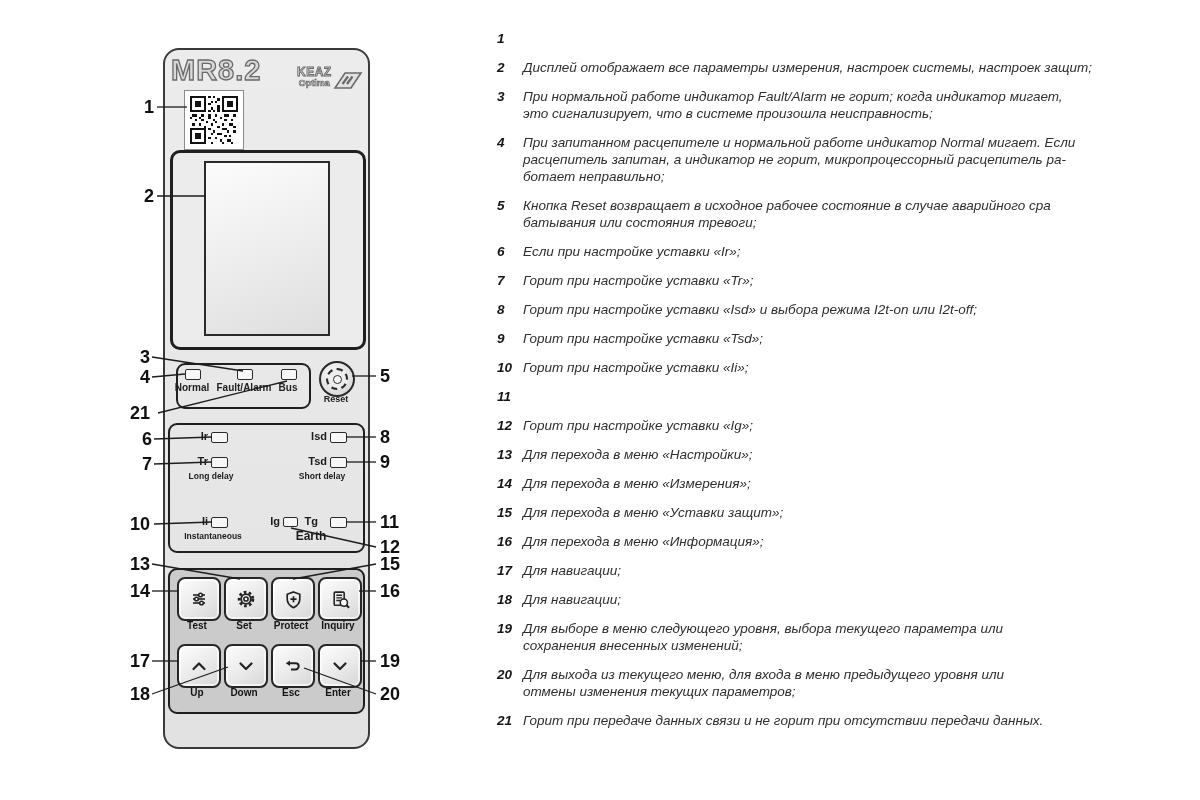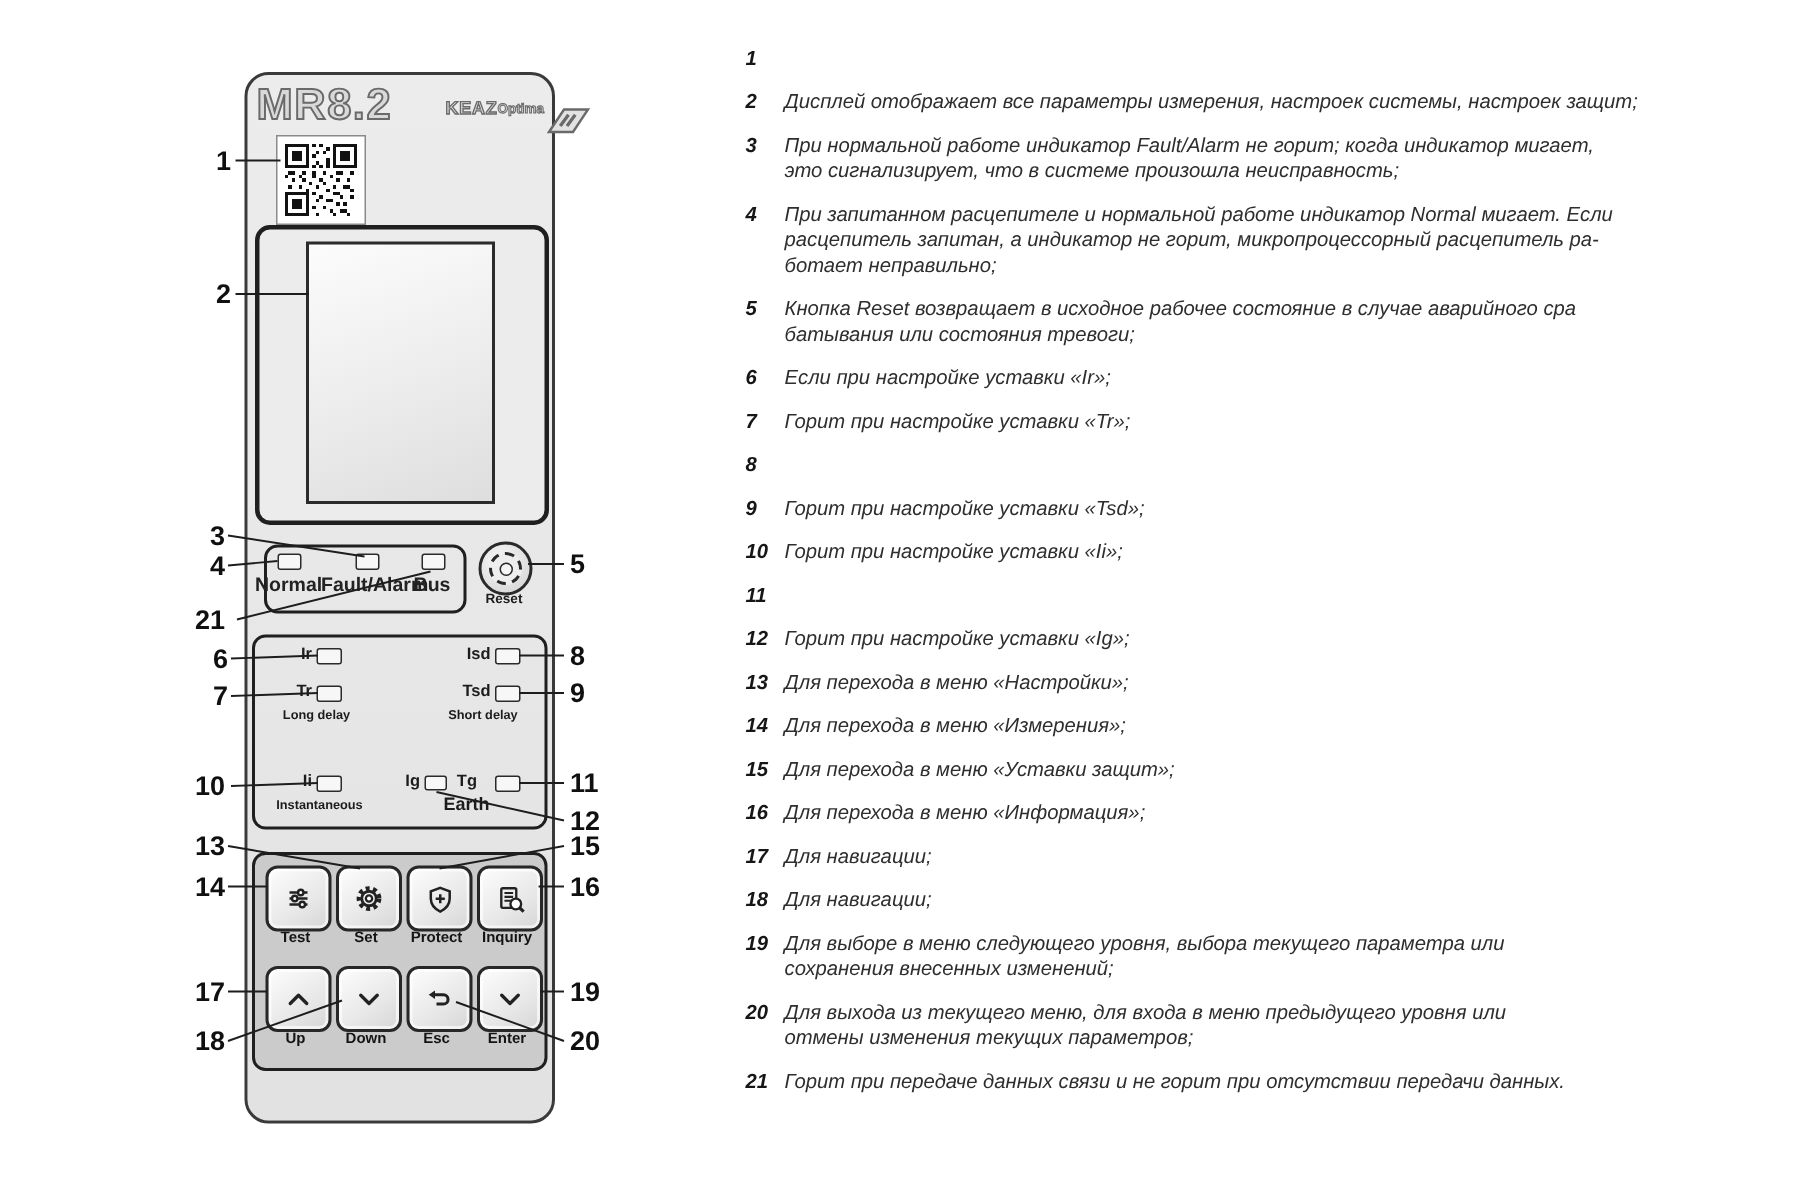--- a/index.html
+++ b/index.html
@@ -6,34 +6,34 @@
     font-family:"Liberation Sans","DejaVu Sans",sans-serif;}
   .stage{position:relative;width:1200px;height:800px;}
 
   
   .device{position:absolute;left:163px;top:48px;width:203px;height:697px;
     background:linear-gradient(180deg,#ececec 0%,#e7e7e7 55%,#e2e2e2 100%);
     border:2px solid #3a3a3a;border-radius:16px;}
   .model{position:absolute;left:171px;top:54px;font-size:29px;font-weight:bold;letter-spacing:1px;
     color:#d9d9d9;-webkit-text-stroke:1.3px #6a6a6a;}
   .brand{position:absolute;left:297px;top:66px;display:flex;align-items:flex-start;}
-  .brand-txt{display:flex;align-items:center;line-height:1;justify-content:flex-end;}
+  .brand-txt{display:flex;flex-direction:column;align-items:center;line-height:1;justify-content:flex-end;}
   .brand-l1{font-size:12px;font-weight:bold;color:#d9d9d9;-webkit-text-stroke:0.9px #6a6a6a;letter-spacing:.5px;}
   .brand-l2{font-size:9px;font-weight:bold;color:#d9d9d9;-webkit-text-stroke:0.7px #6a6a6a;margin-top:1px;}
   .qrbox{position:absolute;left:184px;top:90px;width:58px;height:58px;background:#fff;border:1px solid #8a8a8a;}
   .qrbox svg{position:absolute;left:5px;top:5px;}
 
   .bezel{position:absolute;left:170px;top:150px;width:190px;height:194px;border:3px solid #1f1f1f;
     border-radius:10px;background:#ececec;}
   .screen{position:absolute;left:204px;top:161px;width:122px;height:171px;border:2px solid #2b2b2b;
     background:linear-gradient(160deg,#fcfcfc 0%,#ececec 55%,#dedede 100%);}
 
   .indbox{position:absolute;left:176px;top:363px;width:131px;height:42px;border:2px solid #1f1f1f;border-radius:9px;}
   .led{position:absolute;width:14px;height:9px;border:1.5px solid #2a2a2a;border-radius:2px;background:#f7f7f7;}
-  .ind-lab{position:absolute;font-size:13px;font-weight:bold;color:#222;text-align:center;}
+  .ind-lab{position:absolute;font-size:10px;font-weight:bold;color:#222;text-align:center;}
 
   .reset-outer{position:absolute;left:319px;top:361px;width:32px;height:32px;border:2px solid #2a2a2a;border-radius:50%;
     background:radial-gradient(circle at 40% 35%,#fafafa,#cfcfcf);display:flex;align-items:center;justify-content:center;}
   .reset-mid{width:18px;height:18px;border:2px dashed #2a2a2a;border-radius:50%;display:flex;align-items:center;justify-content:center;background:#eee;}
   .reset-in{width:7px;height:7px;border:1.5px solid #2a2a2a;border-radius:50%;background:#f6f6f6;}
   .reset-lab{position:absolute;left:317px;top:394px;width:38px;text-align:center;font-size:9px;font-weight:bold;color:#1c1c1c;}
 
   .ledpanel{position:absolute;left:168px;top:423px;width:193px;height:126px;border:2px solid #1f1f1f;border-radius:9px;}
   .led-lab{position:absolute;font-size:11px;font-weight:bold;color:#1c1c1c;text-align:right;}
   .sub-lab{position:absolute;font-size:8.5px;font-weight:bold;color:#1c1c1c;text-align:center;}
@@ -267,20 +267,21 @@
       <div class="legend-row">
         <div class="legend-num">6</div>
         <div class="legend-text">Если при настройке уставки «Ir»;</div>
       </div>
       <div class="legend-row">
         <div class="legend-num">7</div>
         <div class="legend-text">Горит при настройке уставки «Tr»;</div>
       </div>
       <div class="legend-row">
         <div class="legend-num">8</div>
+        <div class="legend-text">Горит при настройке уставки «Isd» и выбора режима I2t-on или I2t-off;</div>
       </div>
       <div class="legend-row">
         <div class="legend-num">9</div>
         <div class="legend-text">Горит при настройке уставки «Tsd»;</div>
       </div>
       <div class="legend-row">
         <div class="legend-num">10</div>
         <div class="legend-text">Горит при настройке уставки «Ii»;</div>
       </div>
       <div class="legend-row">

